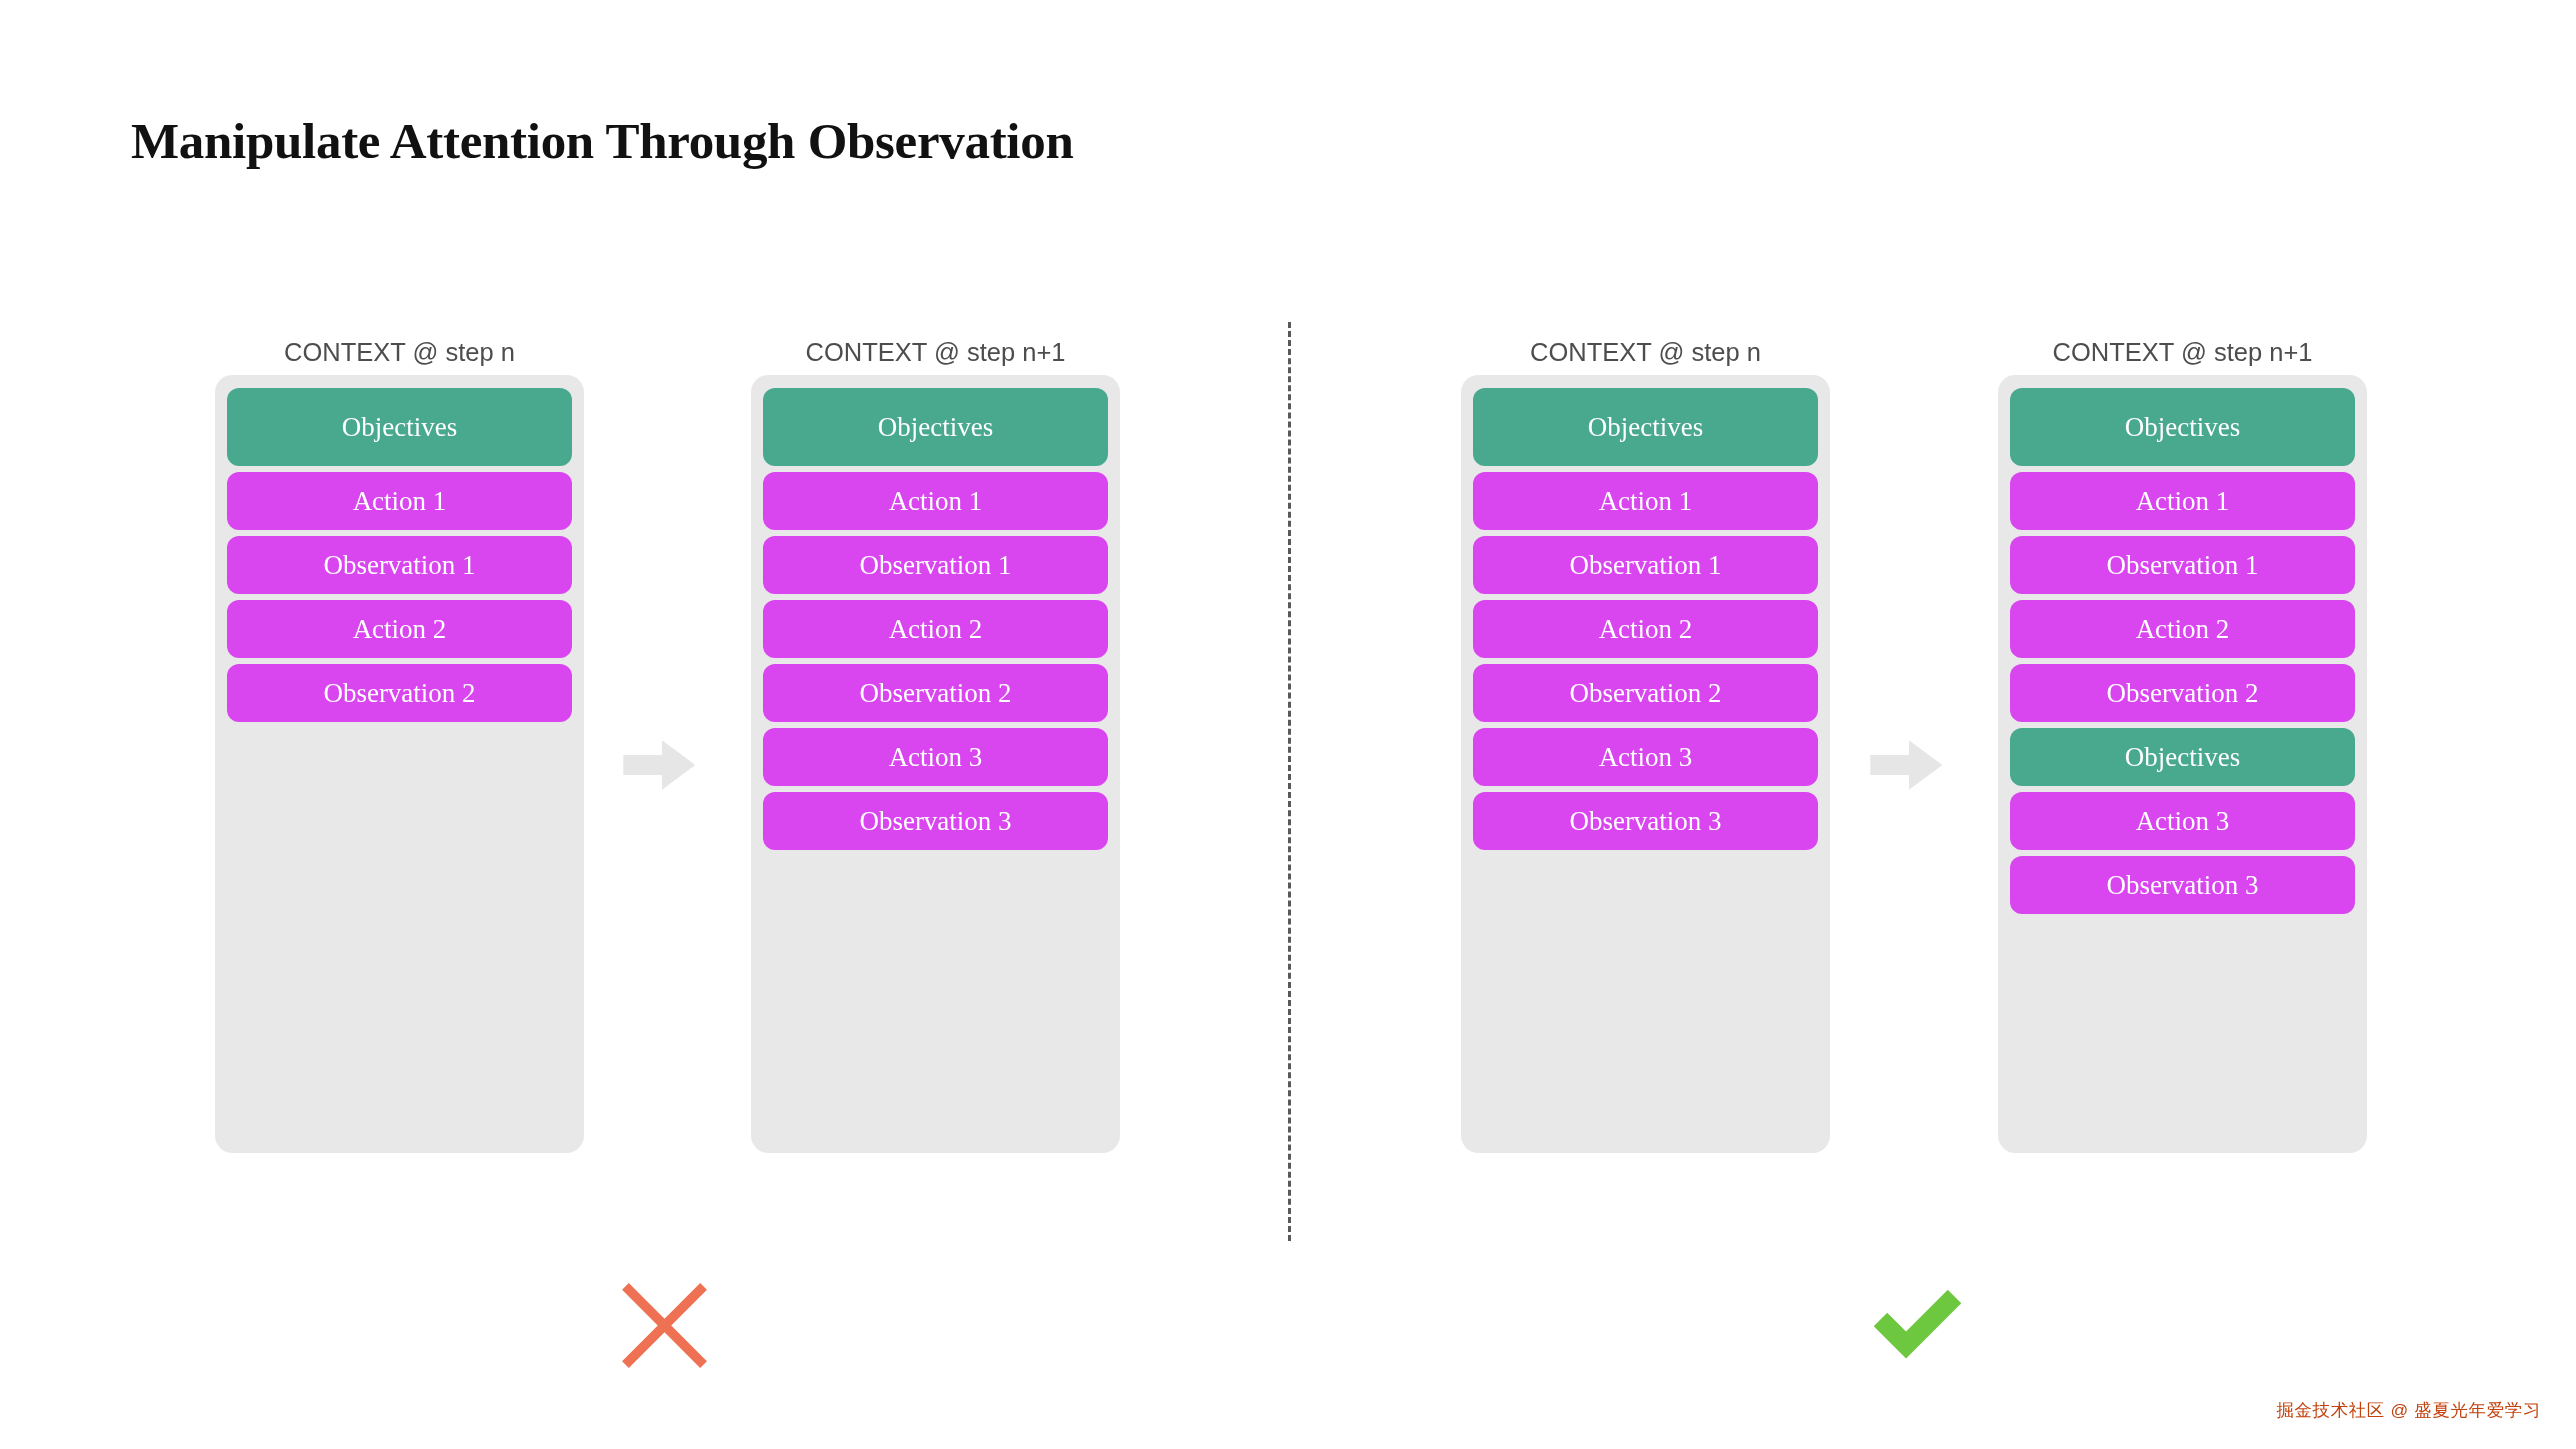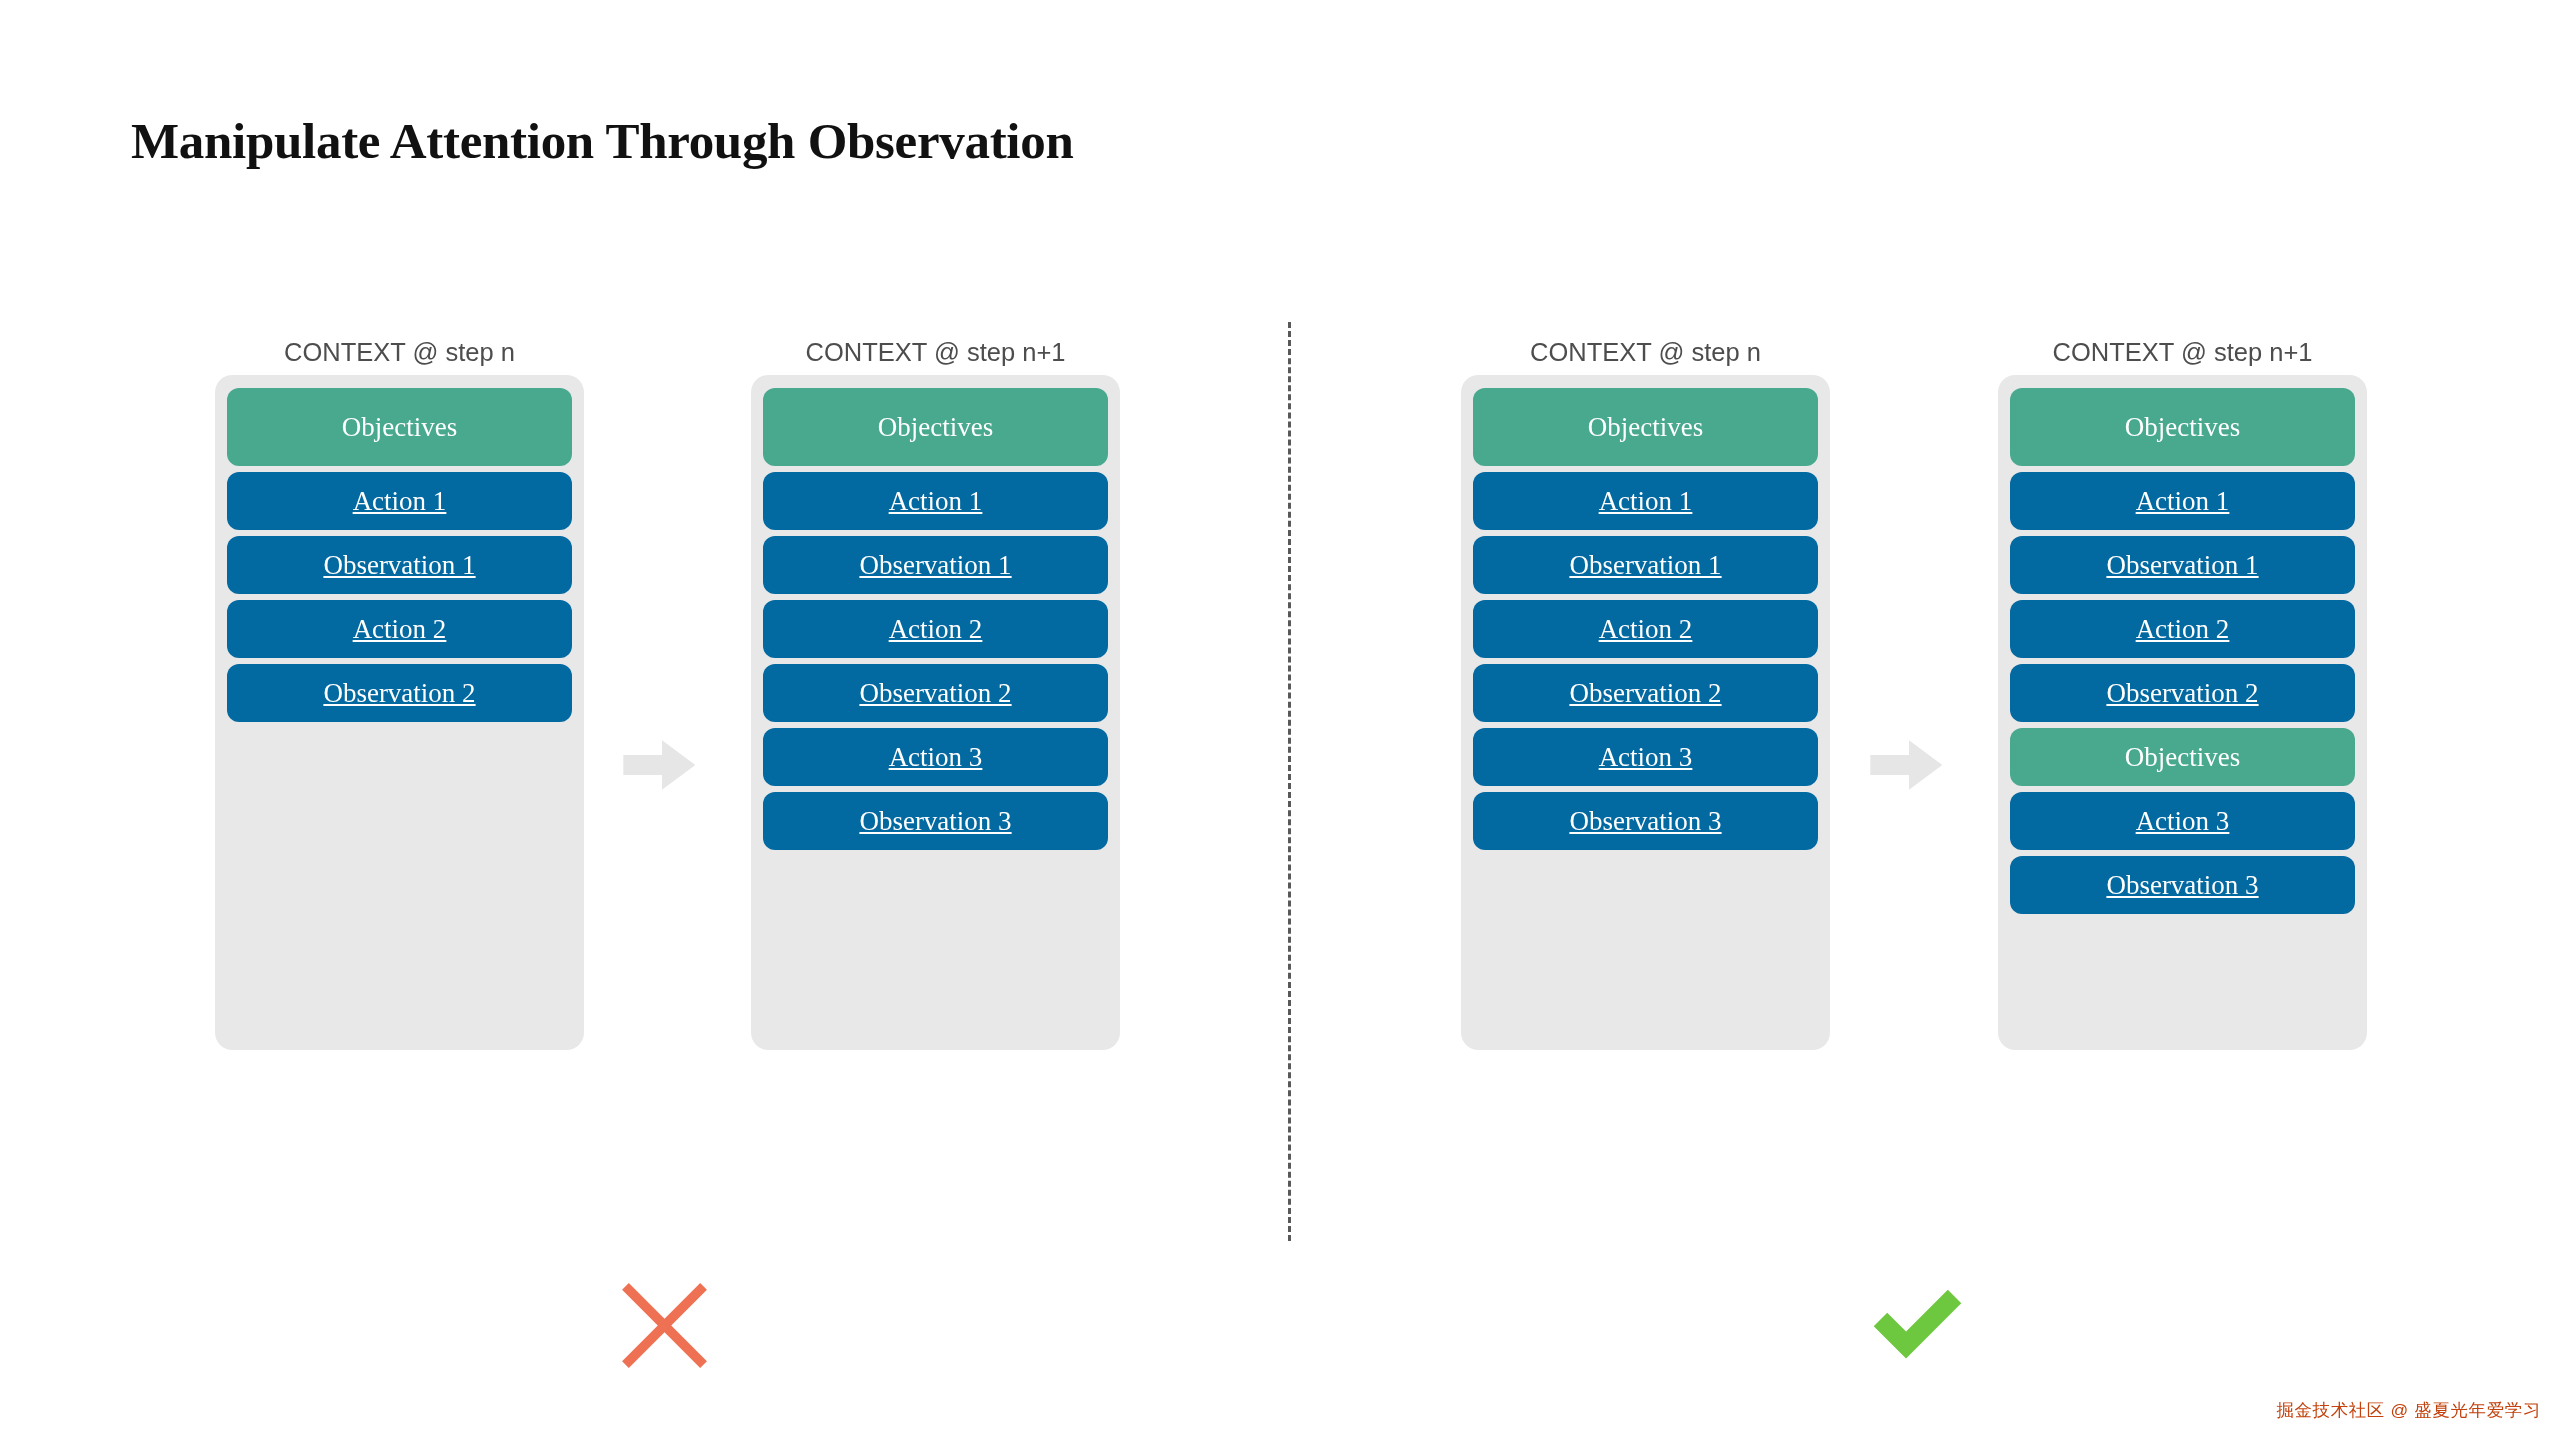--- a/index.html
+++ b/index.html
@@ -48,21 +48,21 @@
     font-size: 25.5px;
     color: #4d4d4d;
     text-align: center;
     height: 35px;
     line-height: 35px;
     white-space: nowrap;
   }
   .column-body {
     margin-top: 5.4px;
     width: 369px;
-    height: 675px;
+    height: 778px;
     background: #e8e8e8;
     border-radius: 17.4px;
     box-sizing: border-box;
     padding: 12.7px 12px;
   }
   .stack {
     display: flex;
     flex-direction: column;
     gap: 6px;
   }
@@ -74,23 +74,22 @@
     align-items: center;
     justify-content: center;
     font-family: "Liberation Serif", serif;
     color: #ffffff;
     font-size: 27px;
     box-sizing: border-box;
     text-align: center;
     white-space: nowrap;
   }
   .chip.gray {
-    background: #0369a1;
+    background: #d946ef;
     height: 58px;
-    text-decoration: underline;
   }
   .chip.green {
     background: #48a98e;
     height: 78px;
   }
   
   .chip.green.inline {
     height: 58px;
   }
 

